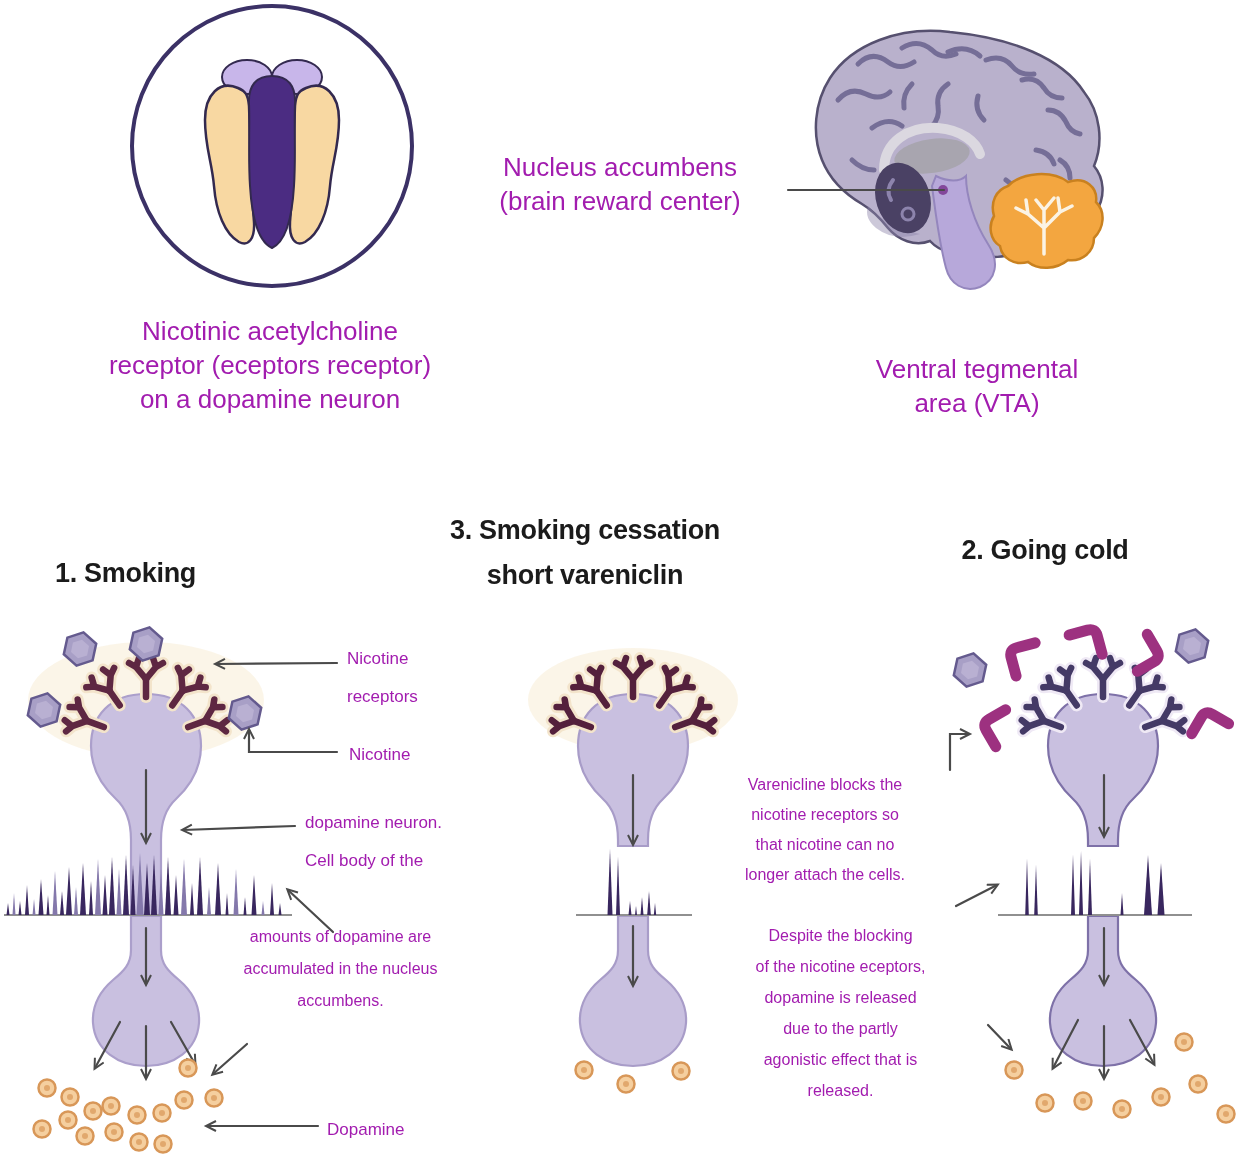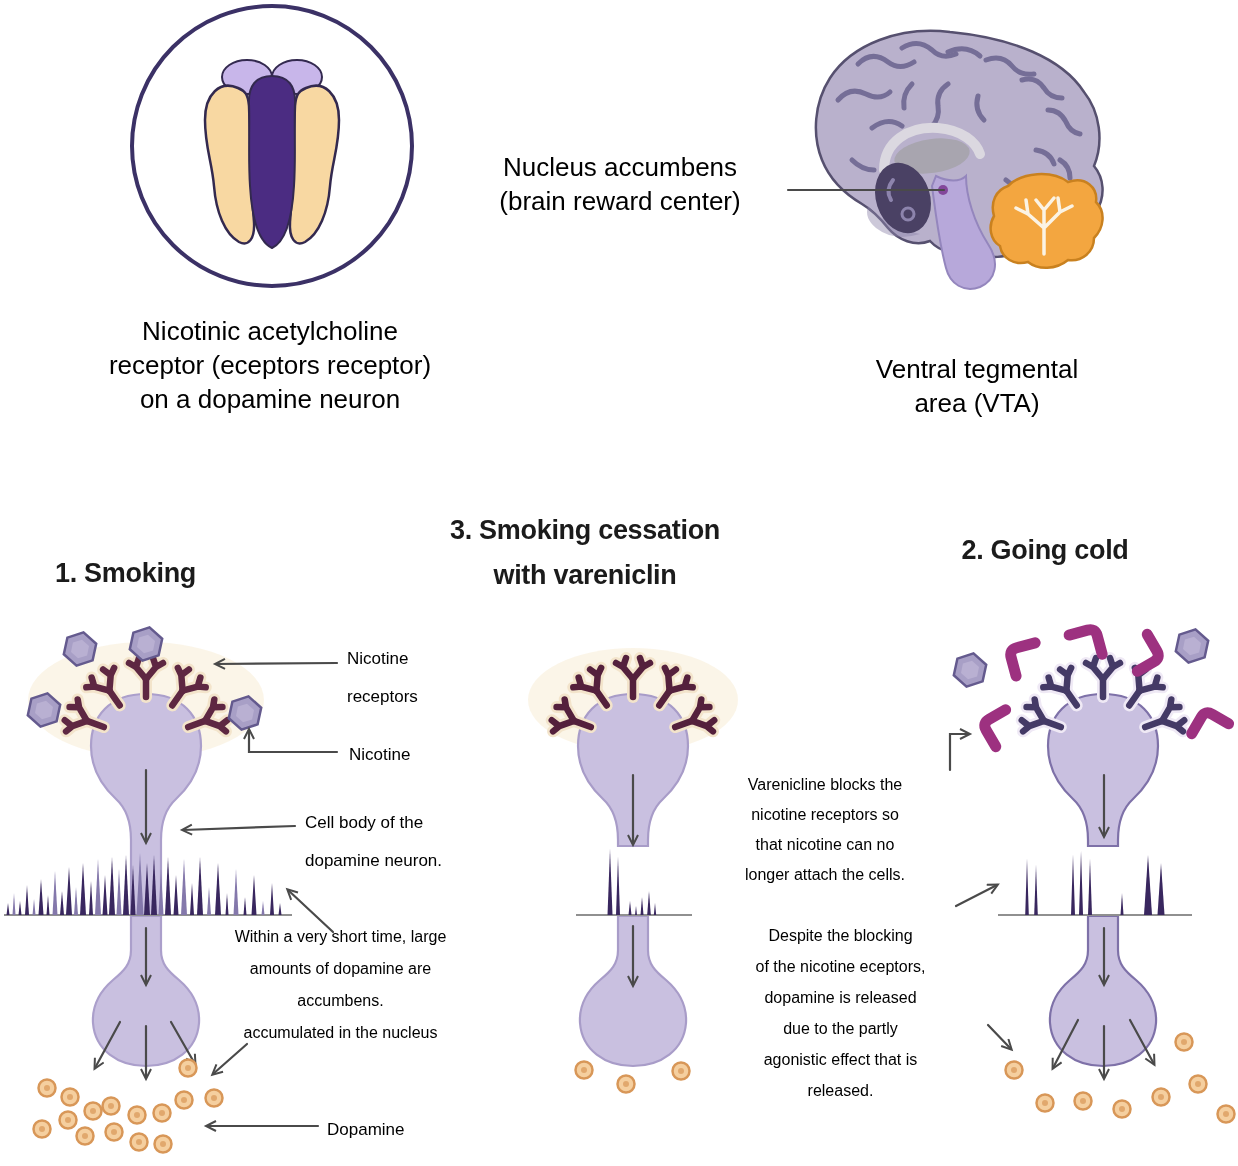--- a/index.html
+++ b/index.html
@@ -1,19 +1,19 @@
 <!DOCTYPE html>
 <html><head>
 <meta charset="utf-8">
 <style>
   html,body{margin:0;padding:0;background:#fff;}
   #stage{position:relative;width:1238px;height:1166px;background:#ffffff;overflow:hidden;
          font-family:"Liberation Sans",sans-serif;}
   #art{position:absolute;left:0;top:0;}
-  .t{position:absolute;color:#000000;font-family:"Liberation Sans",sans-serif;}
+  .t{position:absolute;color:#a21caf;font-family:"Liberation Sans",sans-serif;}
   .c{text-align:center;}
   .s26{font-size:26px;line-height:34px;}
   .s23{font-size:17px;line-height:38px;}
   .s22{font-size:16px;line-height:31px;}
   .h{font-size:27px;font-weight:bold;line-height:45px;letter-spacing:-0.3px;color:#1b1b1b;}
 </style>
 </head>
 <body>
 
 <div id="stage">
@@ -323,44 +323,43 @@
 
 <div class="t s26 c" style="left:852px;top:312px;width:250px;margin-top:40px;">
   <div>Ventral tegmental</div>
   <div>area (VTA)</div>
 </div>
 
 <div class="t h" style="left:55px;top:535px;white-space:nowrap;margin-top:16px;">1. Smoking</div>
 
 <div class="t h c" style="left:425px;top:508px;width:320px;">
   <div>3. Smoking cessation</div>
-  <div>with vareniclin</div>
+  <div>short vareniclin</div>
 </div>
 
 <div class="t h c" style="left:920px;top:528px;width:250px;text-align:center;">
   <div>2. Going cold</div>
 </div>
 
 <div class="t s23" style="left:347px;top:640px;">
   <div>Nicotine</div>
   <div>receptors</div>
 </div>
 
 <div class="t s23" style="left:349px;top:736px;">Nicotine</div>
 
 <div class="t s23" style="left:305px;top:804px;">
+  <div>dopamine neuron.</div>
   <div>Cell body of the</div>
-  <div>dopamine neuron.</div>
 </div>
 
 <div class="t s22 c" style="left:178px;top:921px;width:325px;line-height:32px;">
-  <div>Within a very short time, large</div>
   <div>amounts of dopamine are</div>
+  <div>accumulated in the nucleus</div>
   <div>accumbens.</div>
-  <div>accumulated in the nucleus</div>
 </div>
 
 <div class="t s23" style="left:327px;top:1111px;">Dopamine</div>
 
 <div class="t s22 c" style="left:685px;top:770px;width:280px;line-height:30px;">
   <div>Varenicline blocks the</div>
   <div>nicotine receptors so</div>
   <div>that nicotine can no</div>
   <div>longer attach the cells.</div>
 </div>

